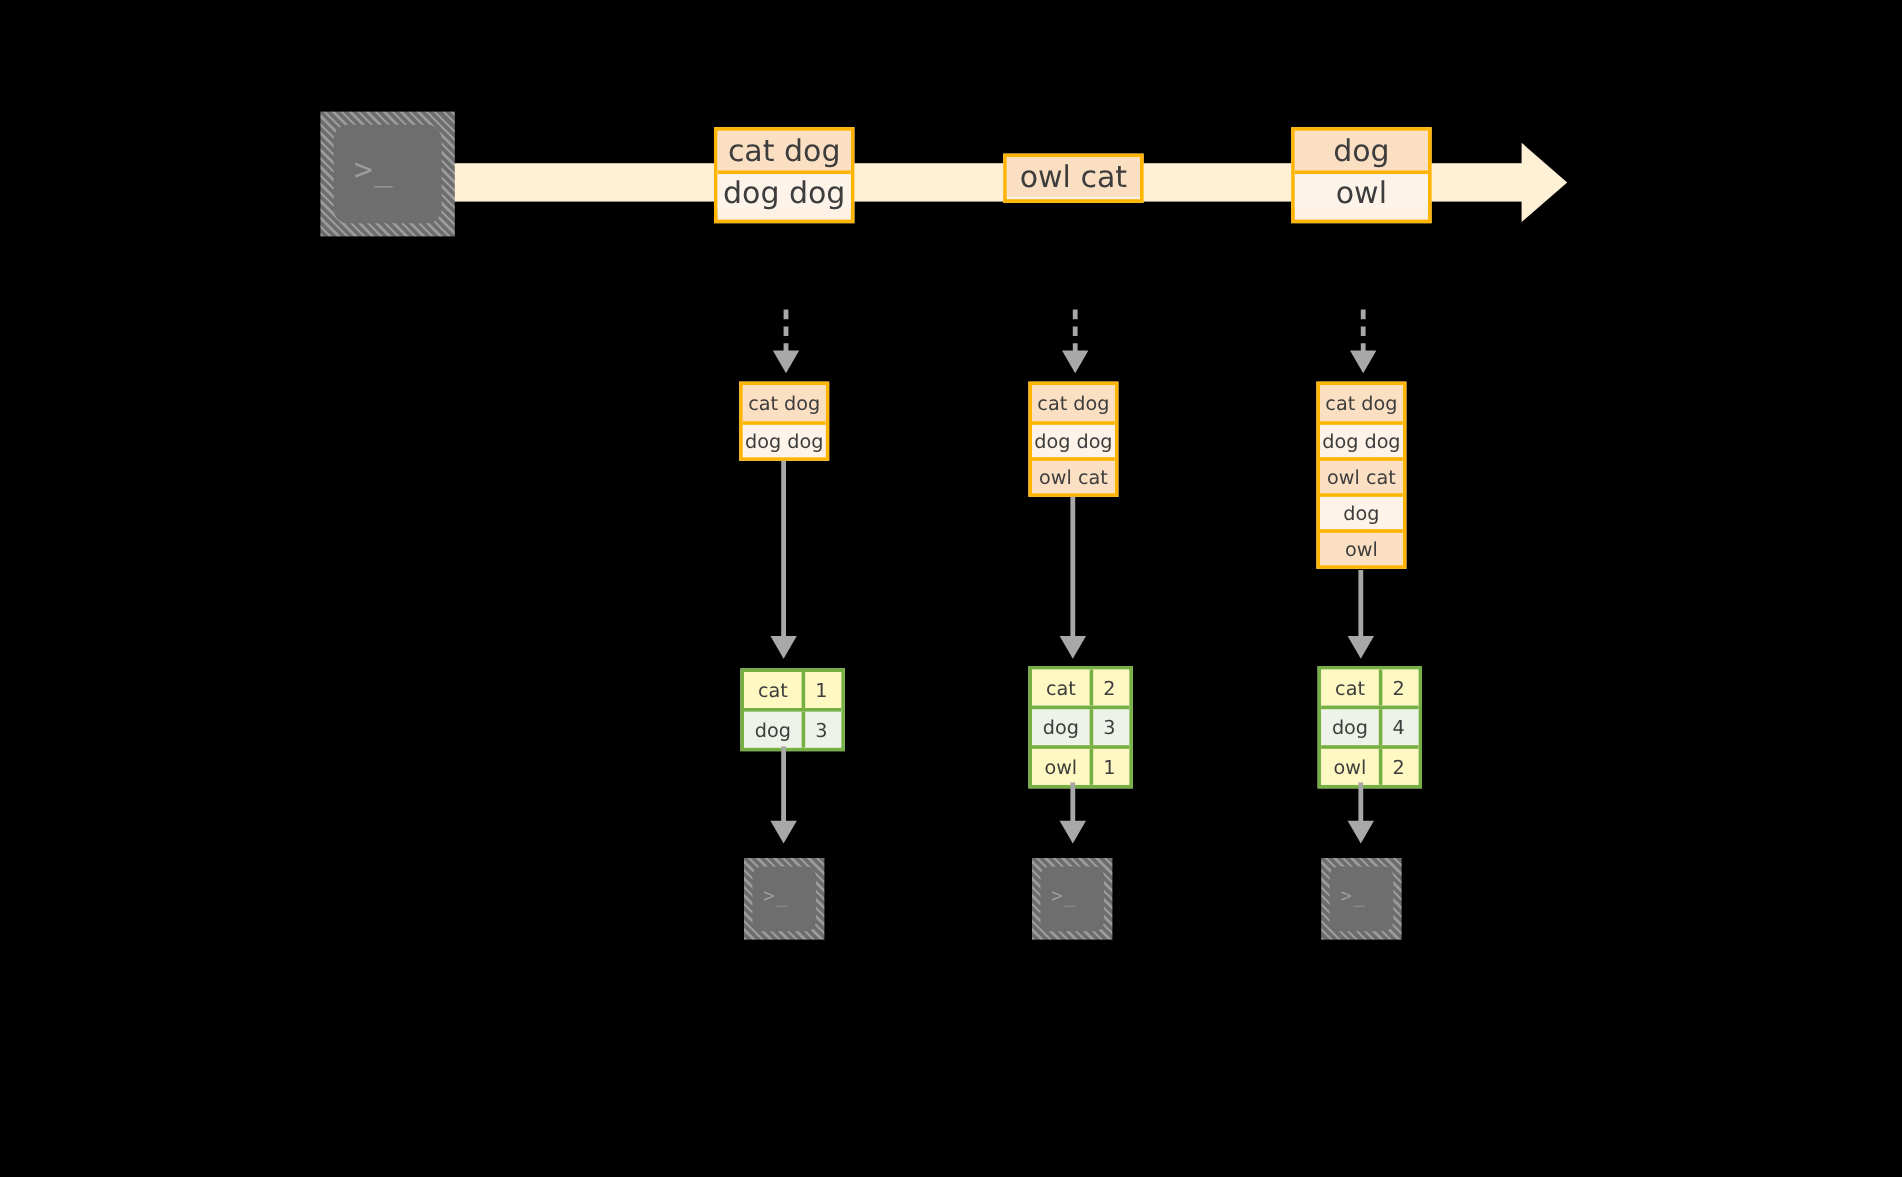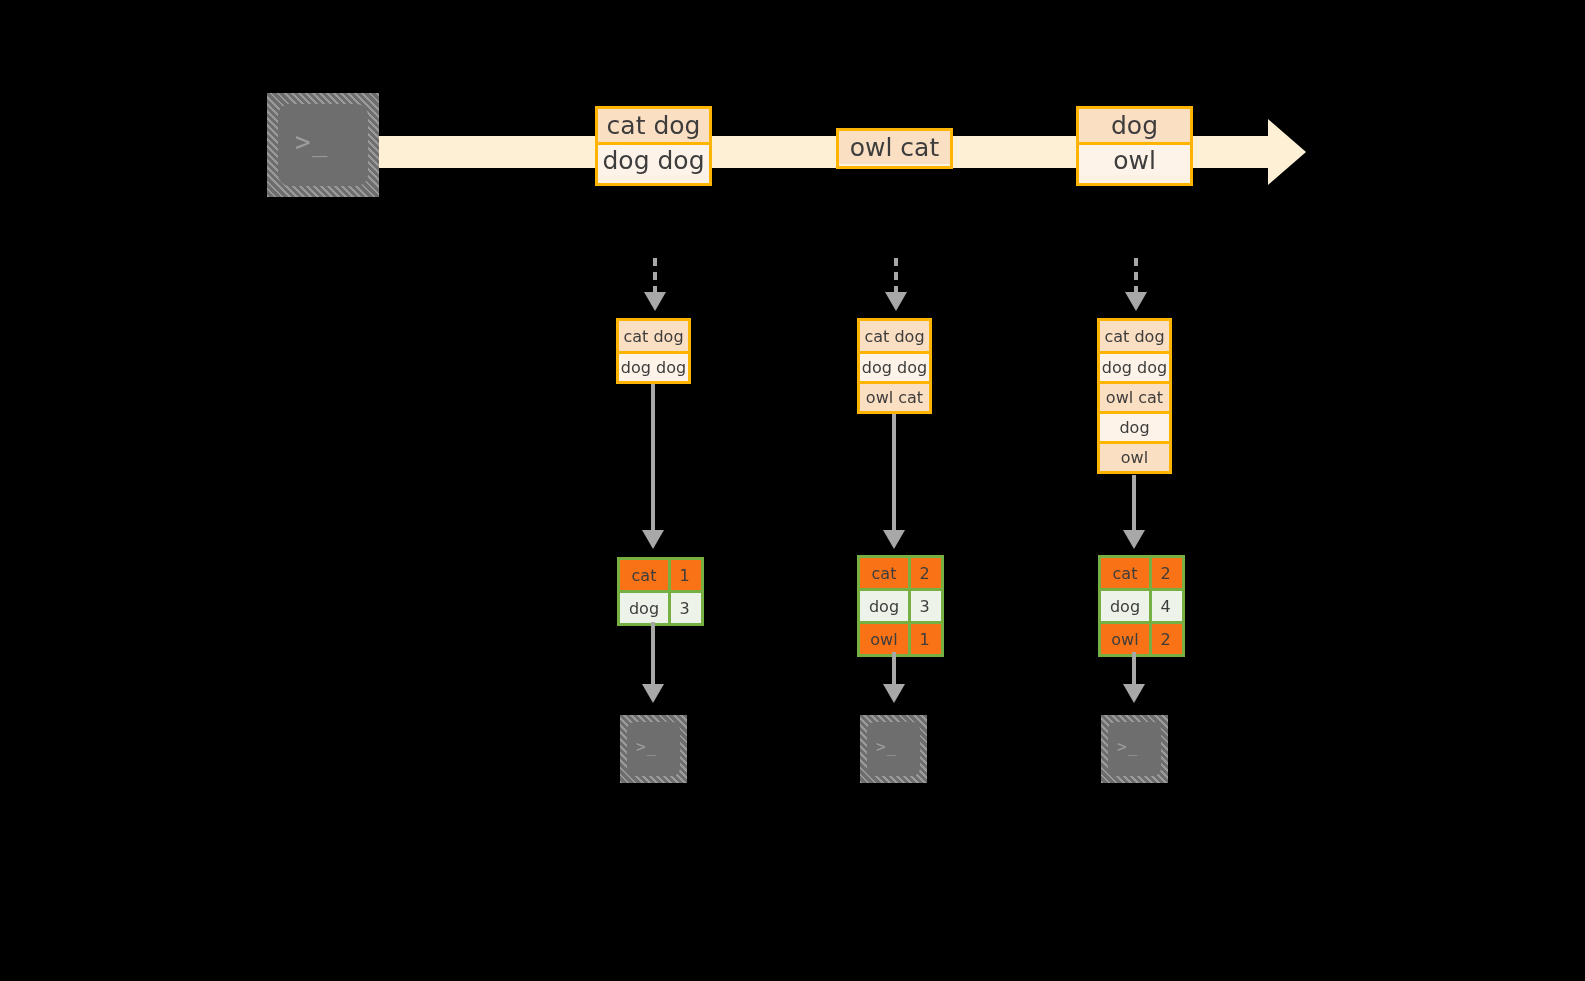--- a/index.html
+++ b/index.html
@@ -86,21 +86,21 @@
     border: 3px solid #76b043;
     display: flex;
     flex-direction: column;
     background: #edf2e7;
   }
   .tbl .trow {
     display: flex;
     height: 30px;
   }
   .tbl .trow + .trow { border-top: 3px solid #76b043; }
-  .tbl .trow.dark  { background: #f97316; }
+  .tbl .trow.dark  { background: #fef9c3; }
   .tbl .trow.light { background: #eef3e9; }
   .tbl .cell-word {
     width: 48px;
     display: flex; align-items: center; justify-content: center;
     font-size: 16px; color: #3d3d3d;
     border-right: 3px solid #76b043;
   }
   .tbl .cell-count {
     width: 27px;
     display: flex; align-items: center; justify-content: center;

